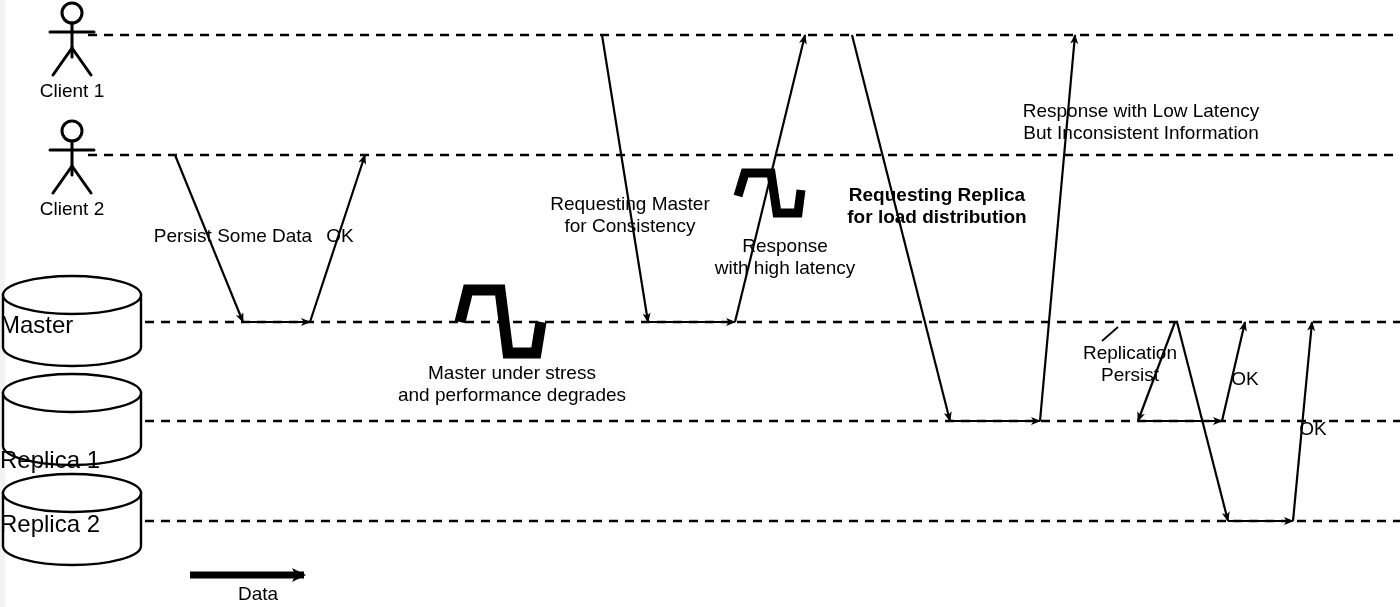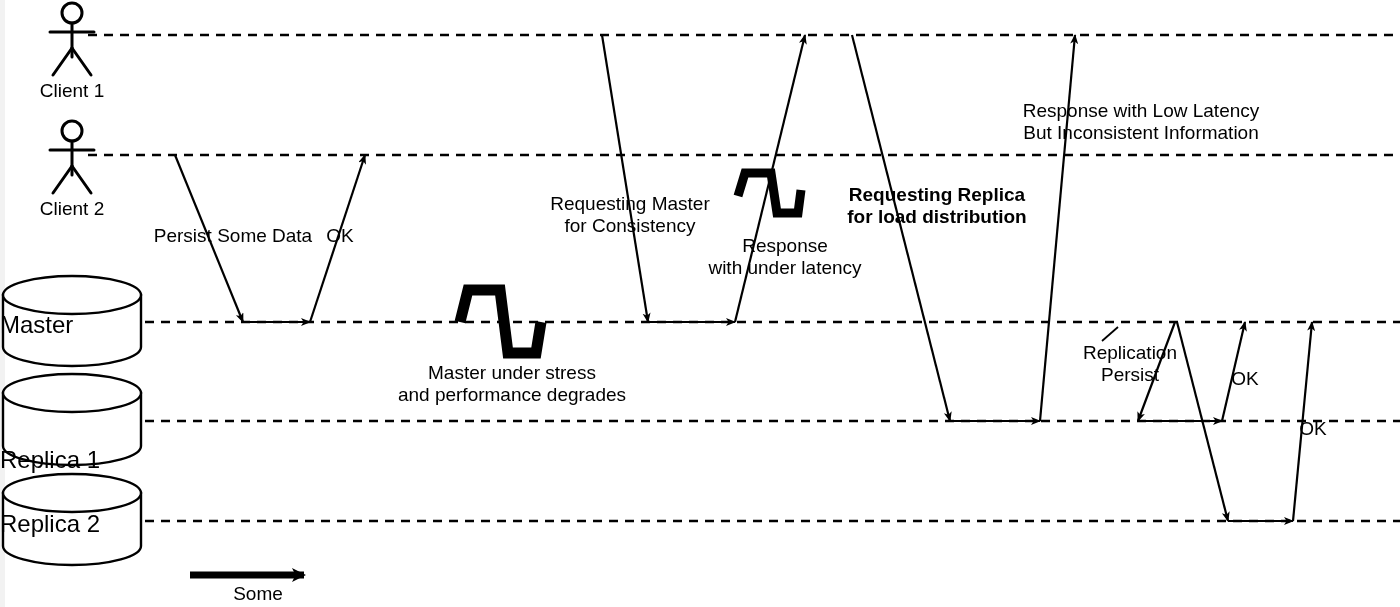--- a/index.html
+++ b/index.html
@@ -159,28 +159,28 @@
   <div class="actor-caption" style="left:72px; top:198px;">Client 2</div>
   <div class="node-label" style="left:0; top:312px; width:144px;">Master</div>
   <div class="node-label" style="left:0; top:411px; width:144px;margin-top:36px;">Replica 1</div>
   <div class="node-label" style="left:0; top:511px; width:144px;">Replica 2</div>
 
   <div class="msg-label" style="left:200px; top:225px;margin-left:33px;">Persist Some Data</div>
   <div class="msg-label" style="left:340px; top:225px;">OK</div>
   <div class="msg-label" style="left:630px; top:193px;">Requesting Master
 for Consistency</div>
   <div class="msg-label" style="left:785px; top:235px;">Response
-with under latency</div>
+with high latency</div>
   <div class="msg-label" style="left:937px; top:184px;font-weight:bold;">Requesting Replica
 for load distribution</div>
   <div class="msg-label" style="left:1141px; top:100px;">Response with Low Latency
 But Inconsistent Information</div>
   <div class="msg-label" style="left:1130px; top:342px;">Replication
 Persist</div>
   <div class="msg-label" style="left:1245px; top:368px;">OK</div>
   <div class="msg-label" style="left:1313px; top:418px;">OK</div>
 
   <div class="msg-label" style="left:512px; top:362px;">Master under stress
 and performance degrades</div>
 
-  <div class="time-label" style="left:258px; top:583px;">Some</div>
+  <div class="time-label" style="left:258px; top:583px;">Data</div>
 
 </div>
 
 </body></html>

